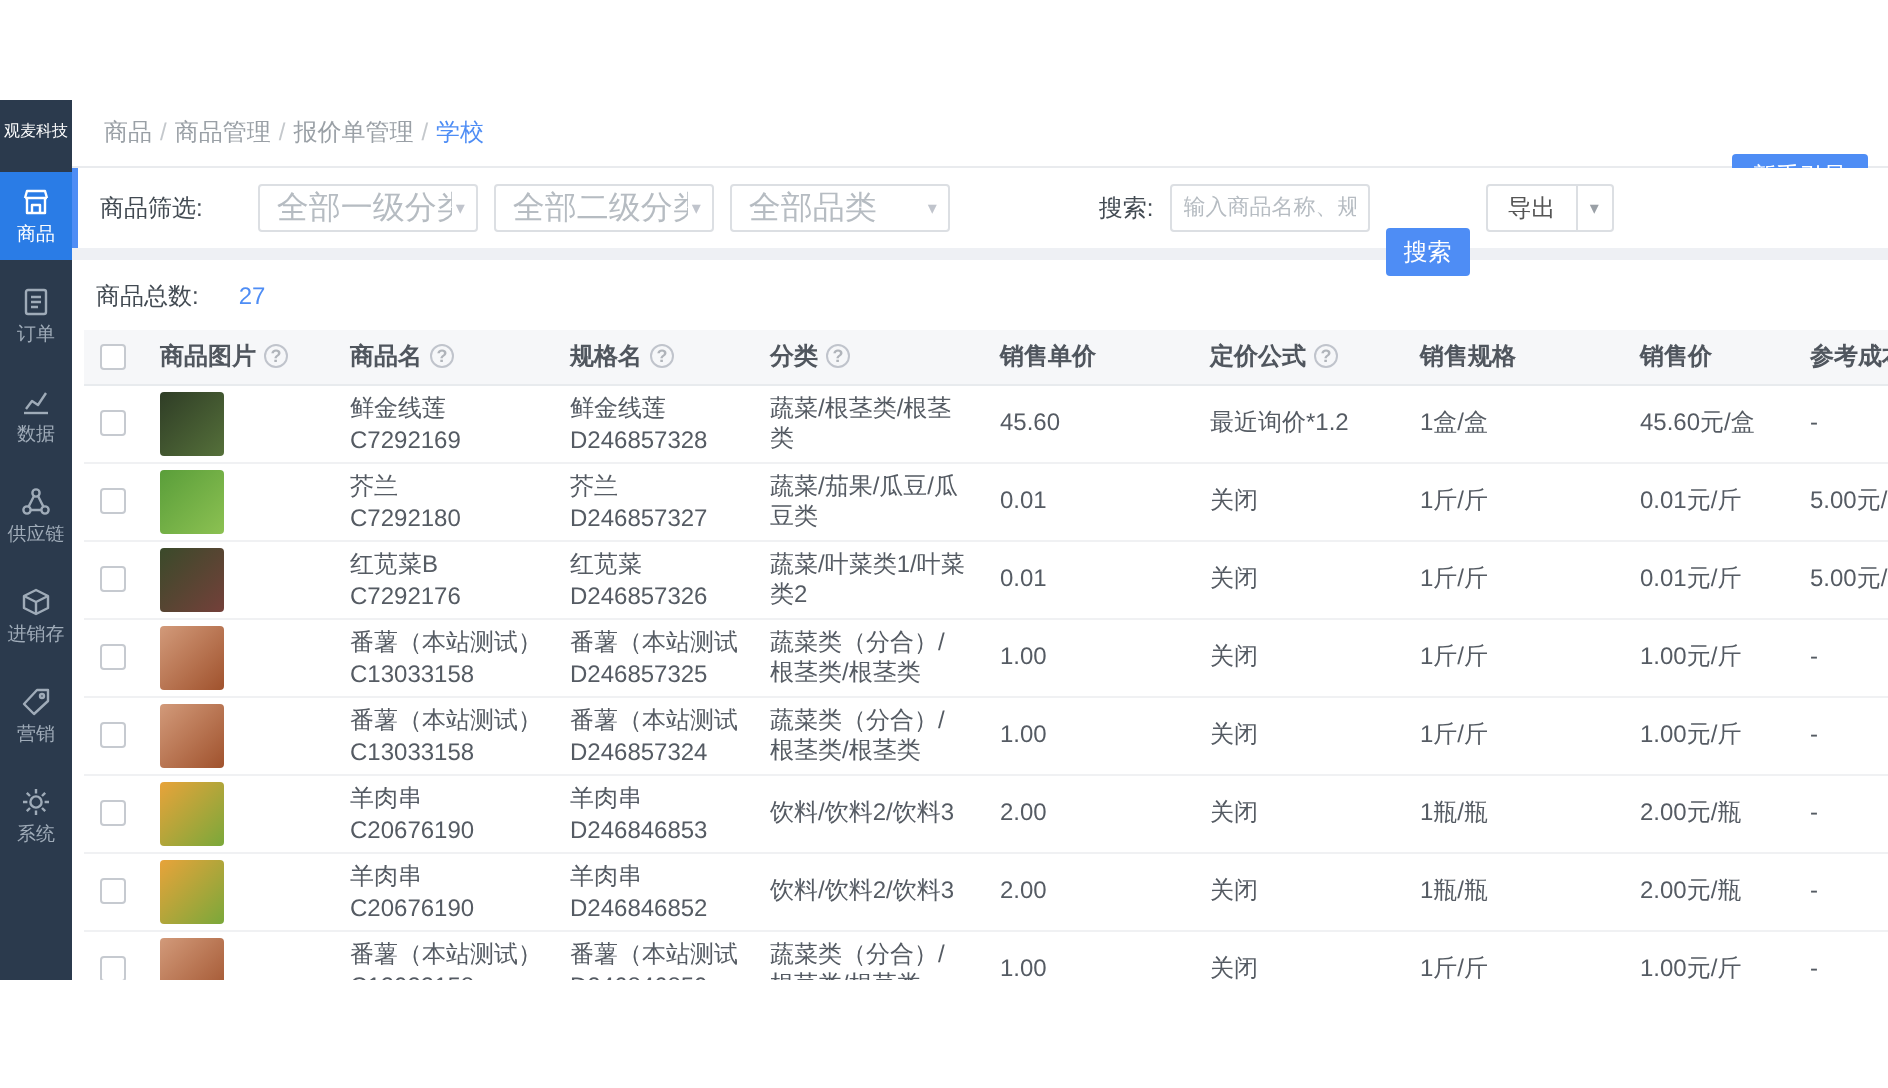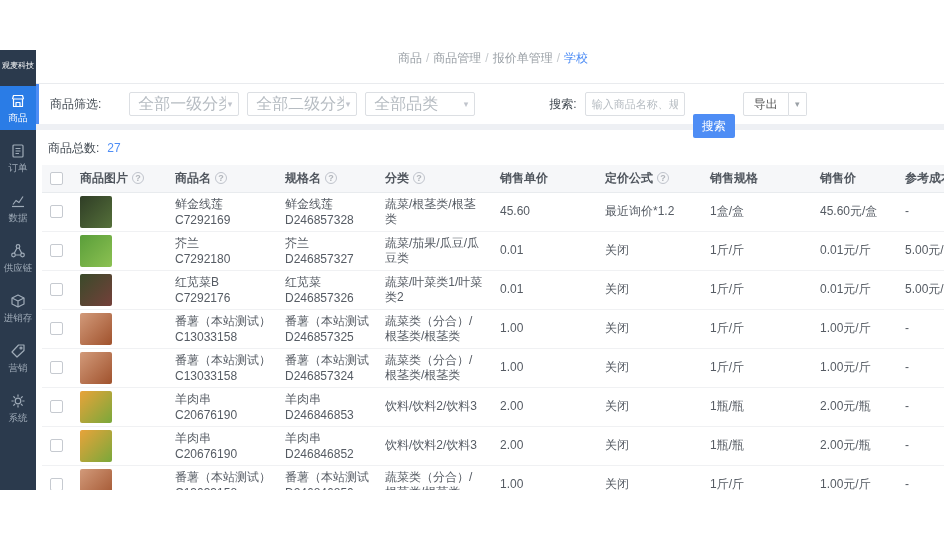--- a/index.html
+++ b/index.html
@@ -13,21 +13,21 @@
   .side-item { width:36px; padding:7px 0 6px; display:flex; flex-direction:column; align-items:center; gap:3px;
     color:#9fabb8; cursor:pointer; margin-top:6px; }
   .side-item.active { background:var(--sidebar-active,#2a7ce6); color:#fff; }
   .side-ico { width:16px; height:16px; display:block; }
   .side-ico svg { display:block; }
   .side-label { font-size:10px; line-height:12px; white-space:nowrap; transform:scale(.95); }
 
   
   .main { flex:1; display:flex; flex-direction:column; min-width:0; background:#fff; }
 
-  .topbar { height:34px; display:flex; align-items:center; padding:0 10px 0 16px; border-bottom:1px solid #e9ebee;flex-direction:column; }
+  .topbar { height:34px; display:flex; align-items:center; padding:0 10px 0 16px; border-bottom:1px solid #e9ebee; }
   .breadcrumb { flex:1; color:#9aa0a6; white-space:nowrap; }
   .crumb { cursor:pointer; }
   .crumb.last { color:var(--blue,#4e8df5); cursor:default; }
   .crumb-sep { margin:0 4px; color:#c4c8cc; }
   .searchbox { position:relative; width:168px; height:24px; margin-right:10px; }
   .searchbox input { width:100%; height:100%; border:1px solid #dcdfe3; border-radius:2px; padding:0 22px 0 8px;
     font-size:11px; color:#555; outline:none; font-family:inherit; }
   .searchbox input::placeholder { color:#b6bcc2; }
   .search-ico { position:absolute; right:6px; top:5px; width:14px; height:14px; }
   .btn-blue { height:24px; padding:0 10px; background:var(--blue,#4e8df5); color:#fff; border:none; border-radius:2px;
@@ -49,21 +49,21 @@
   .export-group { display:flex; }
   .btn-export { height:24px; padding:0 10px; background:#fff; border:1px solid #dcdfe3; border-radius:2px 0 0 2px;
     color:#555; font-size:12px; cursor:pointer; font-family:inherit;text-align:right; }
   .btn-export-caret { height:24px; width:18px; background:#fff; border:1px solid #dcdfe3; border-left:none;
     border-radius:0 2px 2px 0; color:#9aa0a6; font-size:9px; cursor:pointer; }
 
   .gapband { height:6px; background:#eef0f4; }
 
   .content { flex:1; padding:8px 0 0 6px; overflow:hidden; background:#fff; }
   .summary { margin:2px 0 8px 6px; color:#424a52; }
-  .summary .count { color:var(--blue,#4e8df5); margin-left:8px; }
+  .summary .count { color:var(--blue,#4e8df5); margin-left:20px; }
 
   .table-wrap { overflow:hidden; }
   table { table-layout:fixed; width:960px; border-collapse:collapse; }
   col.c-cb{width:30px} col.c-img{width:95px} col.c-name{width:110px} col.c-spec{width:100px}
   col.c-cat{width:115px} col.c-uprice{width:105px} col.c-formula{width:105px} col.c-sspec{width:110px}
   col.c-sprice{width:85px} col.c-ref{width:105px}
   thead th { background:#f6f7f9; height:27px; font-weight:bold; color:#50565e; text-align:left; padding:0 8px;
     border-bottom:1px solid #e8ebee; white-space:nowrap; overflow:hidden; font-size:12px; }
   tbody td { height:38px; padding:3px 8px; border-bottom:1px solid #f0f1f3; color:#555b63; line-height:15px;
     vertical-align:middle; overflow:hidden; font-size:12px; }

